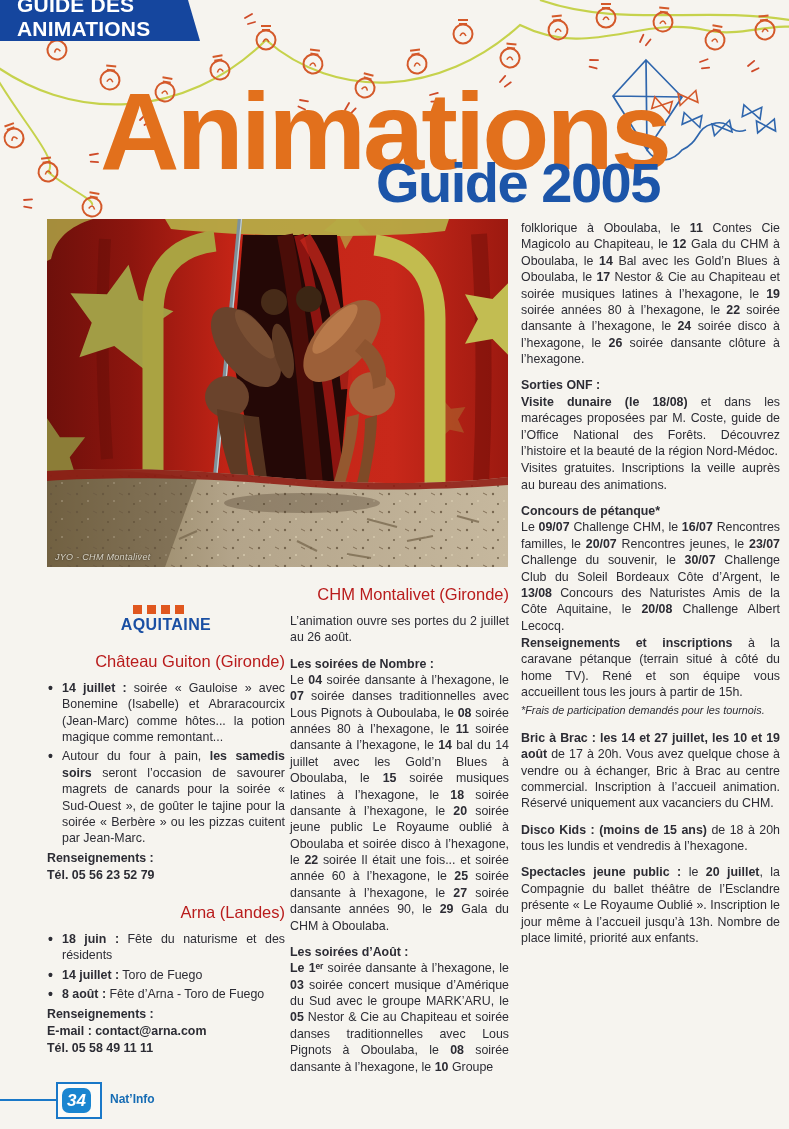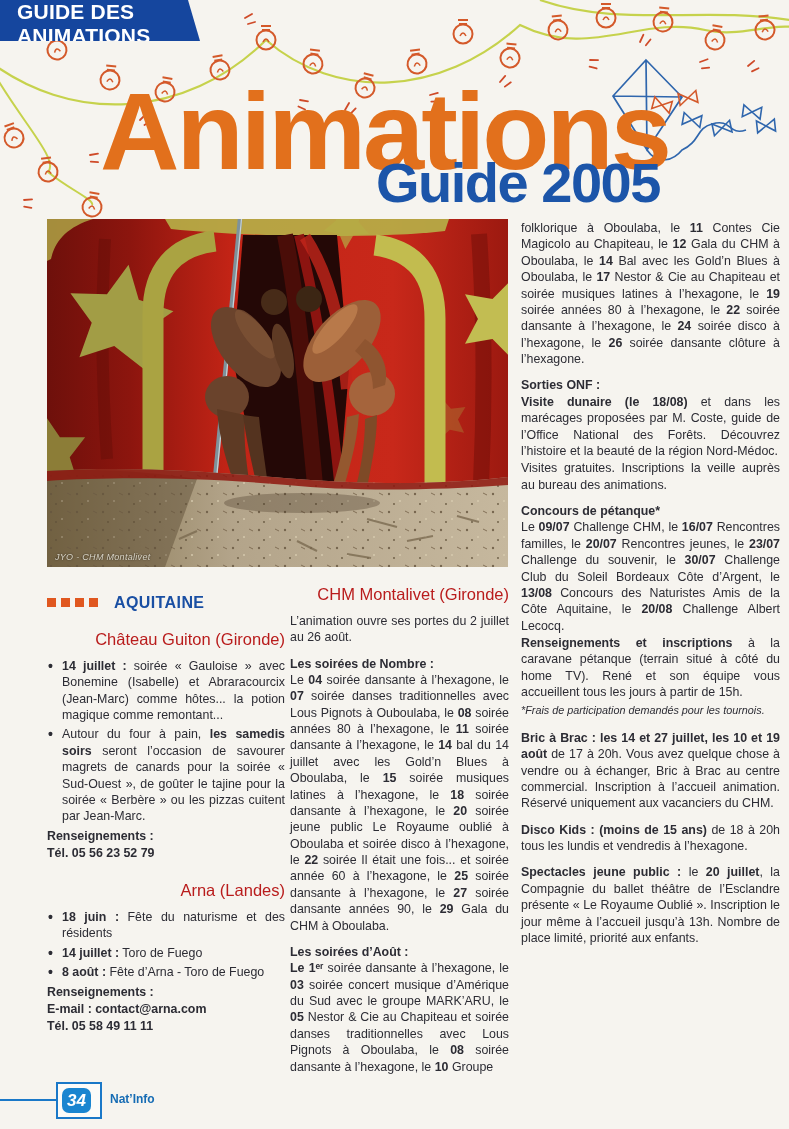--- a/index.html
+++ b/index.html
@@ -1,39 +1,39 @@
 <!DOCTYPE html>
 <html><head>
 <meta charset="utf-8">
 <style>
   html,body{margin:0;padding:0;background:#e9e7e2;}
   .page{position:relative;width:789px;height:1129px;background:#f6f4ef;overflow:hidden;
         font-family:"Liberation Sans",sans-serif;color:#2c2c34;}
   
   .banner{position:absolute;left:0;top:0;width:200px;height:41px;background:#15469e;
-          clip-path:polygon(0 0,94% 0,100% 100%,0 100%);display:flex;align-items:flex-start;
+          clip-path:polygon(0 0,94% 0,100% 100%,0 100%);display:flex;align-items:flex-end;
           padding-left:17px;box-sizing:border-box;}
   .banner span{color:#ffffff;font-weight:bold;font-size:21px;letter-spacing:0.2px;}
   .doodles{position:absolute;left:0;top:0;pointer-events:none;}
   .title{position:absolute;left:100px;top:76px;font-size:110px;font-weight:bold;color:#e2701c;
          letter-spacing:-3px;line-height:1;white-space:nowrap;}
   .subtitle{position:absolute;left:376px;top:155px;font-size:56px;font-weight:bold;color:#1c55a9;
             letter-spacing:-1.5px;line-height:1;white-space:nowrap;}
   
   .photo{position:absolute;left:47px;top:219px;width:461px;height:348px;}
   .photo svg{display:block;}
   .photo-caption{position:absolute;left:8px;bottom:5px;color:#d9d4c6;font-size:9px;
                  font-style:italic;letter-spacing:.3px;text-shadow:0 0 2px rgba(0,0,0,.6);}
   
   .col{position:absolute;text-align:justify;font-size:12.4px;line-height:1.32;}
   .col p{margin:0 0 10px;}
   .col1{left:47px;top:588px;width:238px;}
   .col2{left:290px;top:584px;width:219px;}
   .col3{left:521px;top:220px;width:259px;}
-  .region-header{display:flex;align-items:center;margin:4px 0 16px;}
+  .region-header{display:flex;align-items:center;margin:17px 0 16px;flex-direction:column;}
   .squares{display:flex;margin-right:11px;}
   .squares i{width:9px;height:9px;background:#e0571f;display:inline-block;margin-right:5px;}
   .region-label{color:#1a4fa3;font-weight:bold;font-size:16px;letter-spacing:.4px;}
   .col-heading{text-align:right;color:#b91c1c;font-size:16.5px;font-weight:normal;margin:0 0 7px;}
   .col-heading.spaced{margin-top:18px;}
   .bullet{position:relative;padding-left:15px;margin:0 0 3px !important;}
   .bullet::before{content:"\2022";position:absolute;left:1px;top:-1px;font-size:14px;font-weight:bold;}
   .contact{font-weight:bold;margin:0 !important;line-height:1.4;}
   .contact-block{margin:2px 0 0;}
   .bold-head{font-weight:bold;margin:0 !important;}

